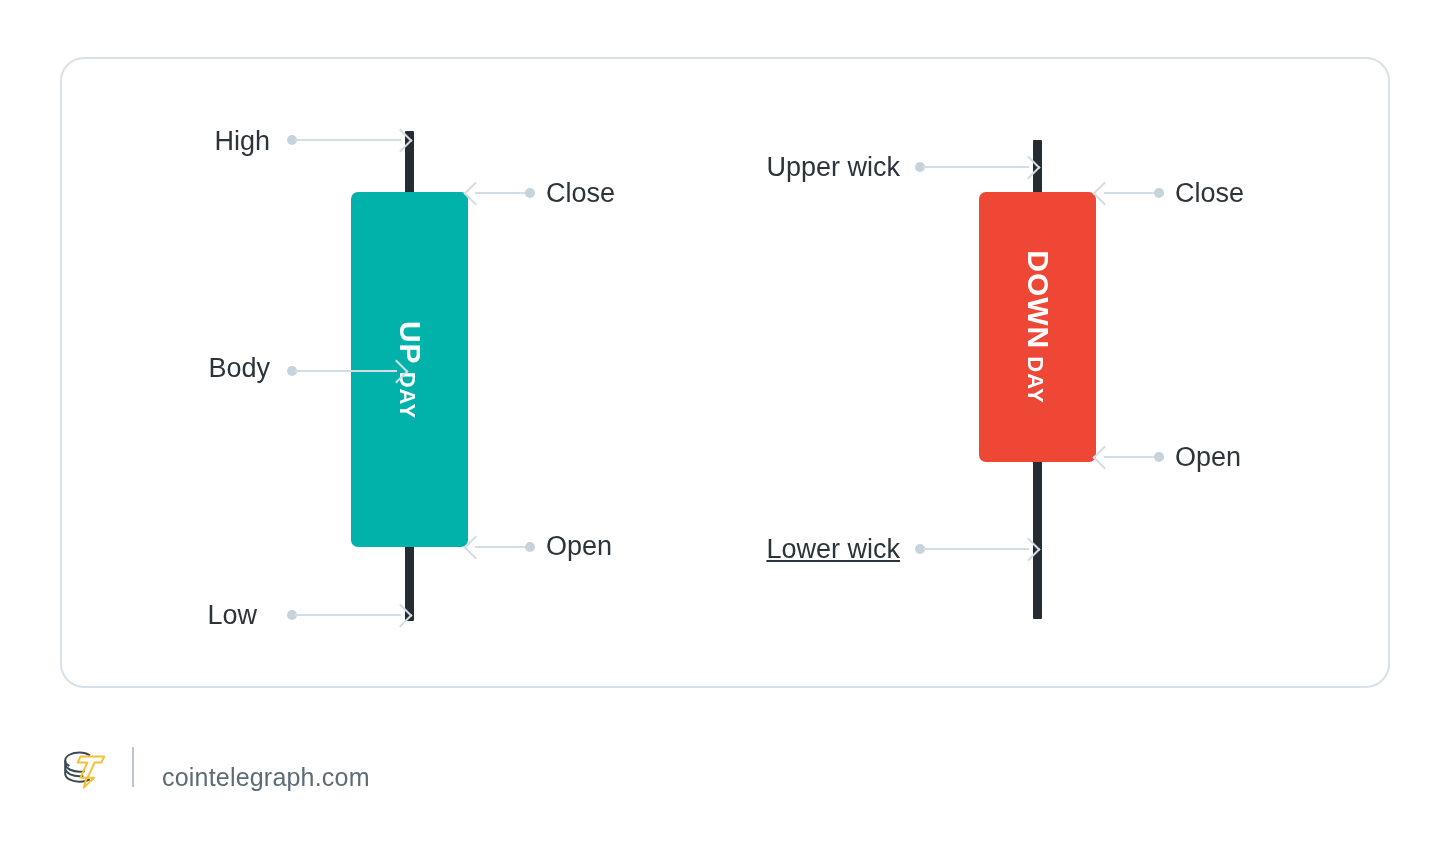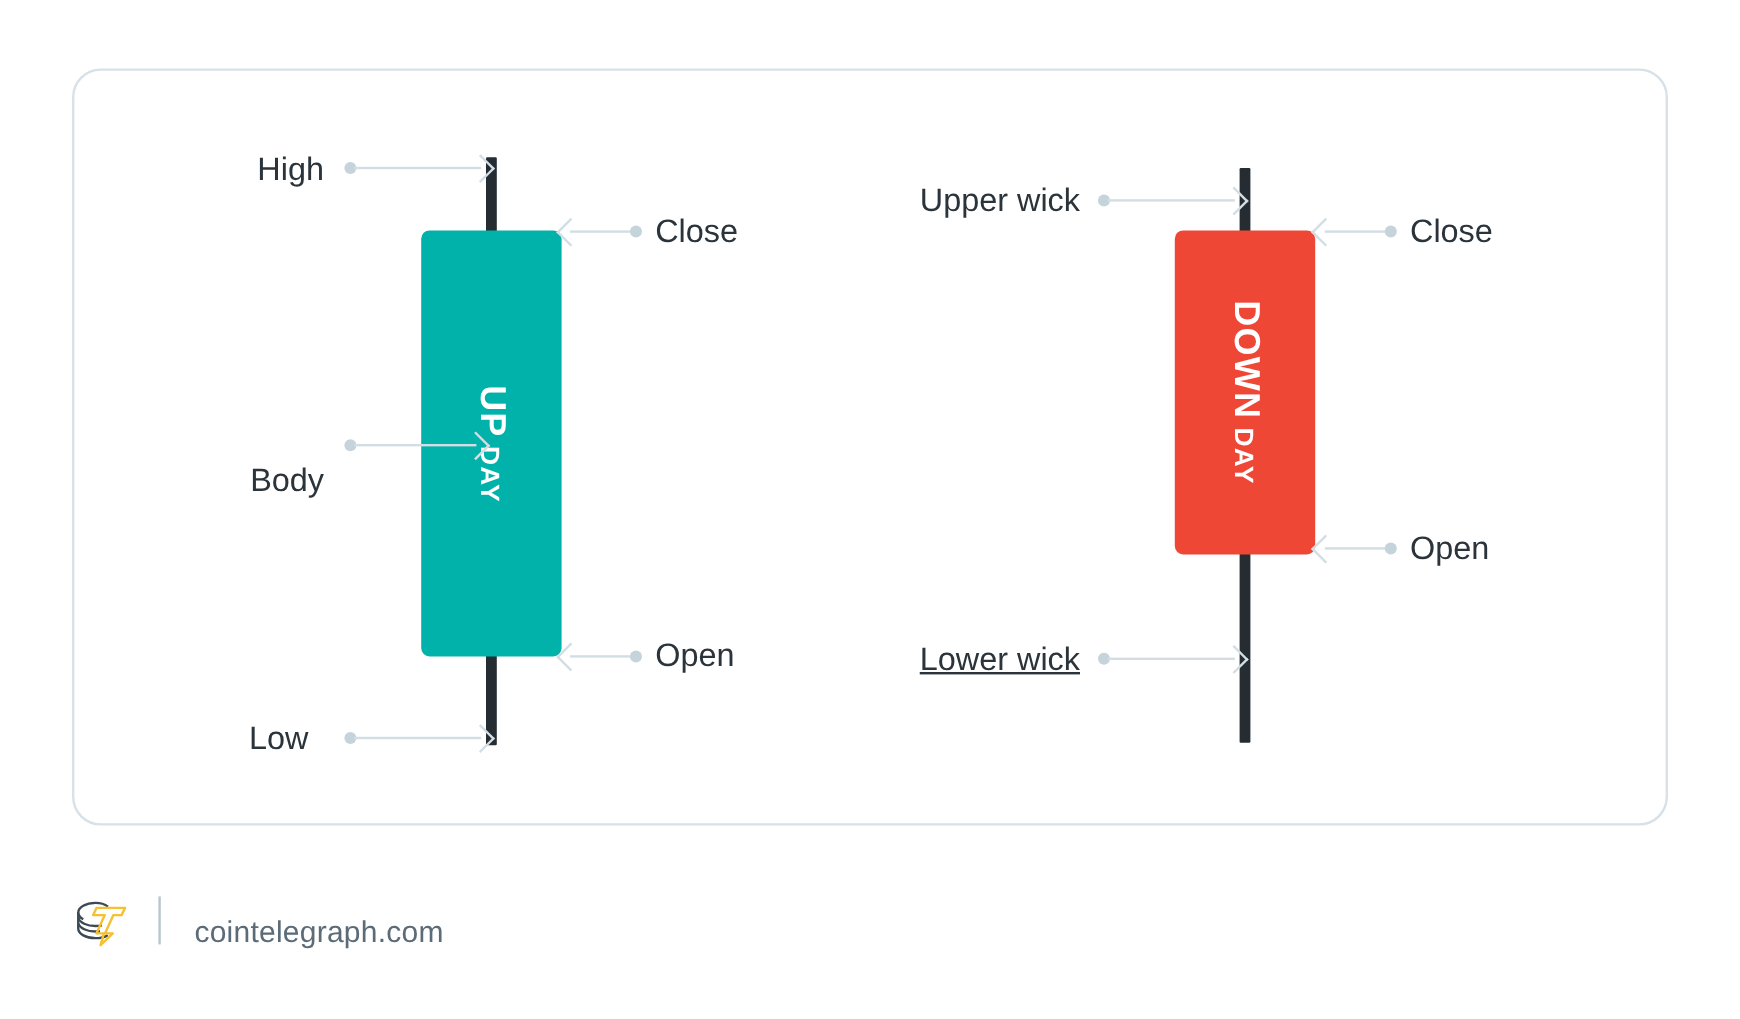--- a/index.html
+++ b/index.html
@@ -158,21 +158,21 @@
     <span class="head"></span>
   </div>
 
   <div class="connector to-left" style="left:467px; top:183px; width:68px;">
     <span class="head"></span>
     <span class="line"></span>
     <span class="dot"></span>
   </div>
   <div class="label" style="left:546px; top:180px;">Close</div>
 
-  <div class="label right-align" style="left:110px; top:355px; width:160px;margin-top:32px;">Body</div>
+  <div class="label right-align" style="left:110px; top:355px; width:160px;">Body</div>
   <div class="connector to-right" style="left:287px; top:361px; width:118px;">
     <span class="dot"></span>
     <span class="line"></span>
     <span class="head"></span>
   </div>
 
   <div class="connector to-left" style="left:467px; top:537px; width:68px;">
     <span class="head"></span>
     <span class="line"></span>
     <span class="dot"></span>

